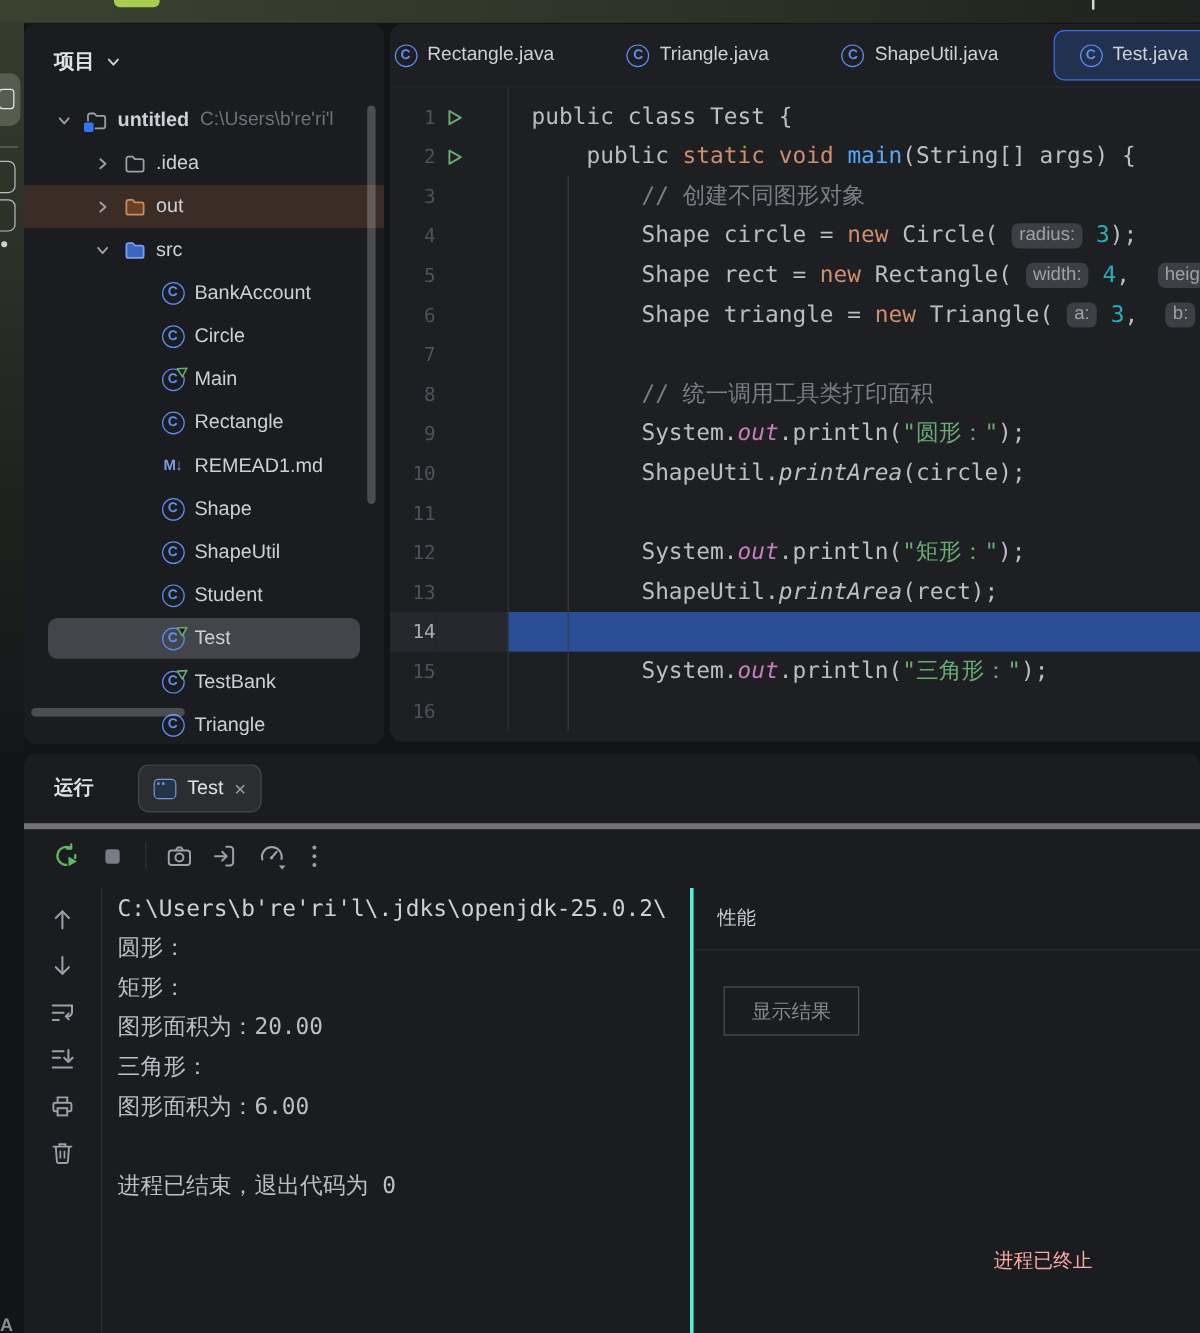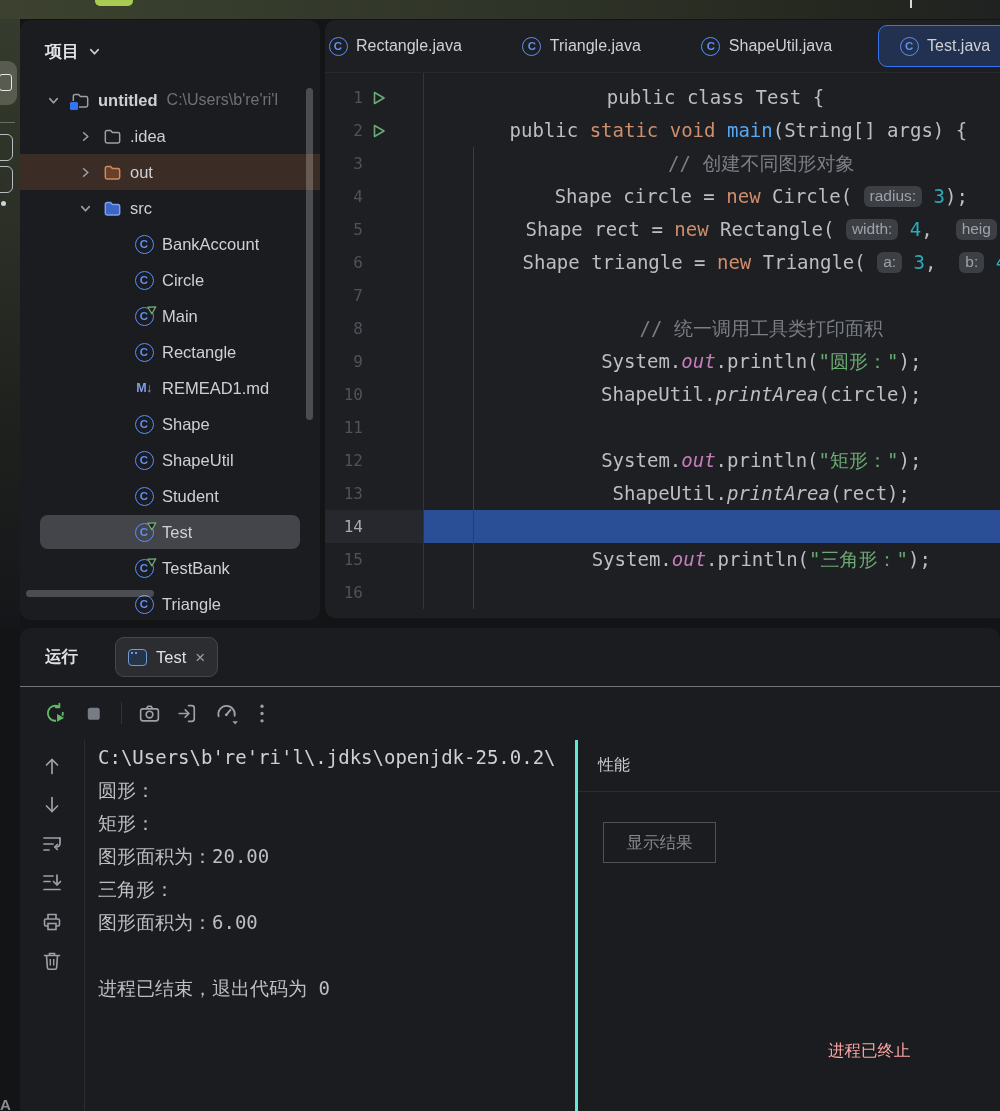--- a/index.html
+++ b/index.html
@@ -47,32 +47,32 @@
   .sbar-h{left:6px;top:570px;width:128px;height:7px;border-radius:4px;background:rgba(255,255,255,.22);}
   
   .tabstrip{height:52px;display:flex;align-items:center;border-bottom:1px solid #26282b;}
   .etab{display:flex;align-items:center;gap:8px;padding:0 30px;height:44px;color:#ced0d6;font-size:16px;flex:none;}
   .etab:first-child{padding-left:3px;}
   .etab.active{border:1.5px solid #3574f0;background:#223150;border-radius:9px;height:40px;margin-left:16px;padding:0 20px;width:120px;}
   .code-area{position:relative;padding-top:8px;}
   .cline{height:33px;display:flex;align-items:center;}
   .cline .ln{width:38px;text-align:right;color:#4e535b;font:16px "DejaVu Sans Mono",monospace;flex:none;}
   .cline .aslot{width:60px;flex:none;display:flex;align-items:center;padding-left:8px;box-sizing:border-box;}
-  .cline .ctext{flex:1;white-space:pre;font:19px/33px "DejaVu Sans Mono",monospace;color:#bcbec4;padding-left:8px;height:33px;text-align:center;}
+  .cline .ctext{flex:1;white-space:pre;font:19px/33px "DejaVu Sans Mono",monospace;color:#bcbec4;padding-left:20px;height:33px;}
   .cline.sel .ctext{background:#2b4f97;}
   .cline.sel .ln,.cline.sel .aslot{background:#26282e;height:33px;}
   .cline.sel .ln{color:#a9abb2;line-height:33px;}
   .sg-k{color:#cf8e6d;} .sg-m{color:#56a8f5;} .sg-c{color:#7a7e85;} .sg-s{color:#6aab73;}
   .sg-n{color:#2aacb8;} .sg-f{color:#c77dbb;font-style:italic;} .sg-i{font-style:italic;}
   .sg-h{display:inline-block;background:#3c3f44;color:#9da2ab;border-radius:6px;padding:0px 6px 2px;
         font:15.5px "Liberation Sans",sans-serif;vertical-align:2px;line-height:19px;}
   .gutter-border{left:98px;top:0;bottom:0;width:1px;background:#313438;}
   .indent-guide{left:148px;top:74px;height:462px;width:1px;background:#3a3d42;}
   
-  .bp-header{position:absolute;left:0;top:0;right:0;height:58px;display:flex;align-items:center;border-bottom:1px solid #737373;}
+  .bp-header{position:absolute;left:0;top:0;right:0;height:58px;display:flex;align-items:center;border-bottom:5px solid #737373;}
   .bp-run-label{margin-left:25px;color:#dfe1e5;font-size:16.5px;font-weight:bold;}
   .run-tab{margin-left:37px;height:38px;border:1px solid #45474d;background:#2b2d30;border-radius:9px;
            display:flex;align-items:center;gap:9px;padding:0 12px;color:#dfe1e5;font-size:16.5px;}
   .runtab-ic{width:17px;height:15px;border:1.7px solid #6e9bd8;border-radius:4px;background:#263449;position:relative;}
   .runtab-ic i{position:absolute;left:2px;top:2px;width:2px;height:2px;background:#6e9bd8;box-shadow:4px 0 0 #6e9bd8;}
   .run-close{color:#9da0a8;font-size:17px;line-height:1;}
   .bp-toolbar{position:absolute;left:0;top:59px;right:0;height:52px;display:flex;align-items:center;padding-left:23px;gap:13px;}
   .tb-sep{width:1px;height:22px;background:#2f3236;margin:0 2px;}
   .bp-content{position:absolute;left:0;top:112px;right:0;bottom:0;}
   .console-icons{position:absolute;left:0;top:0;bottom:0;width:64px;display:flex;flex-direction:column;align-items:center;padding-top:14px;gap:15px;}

